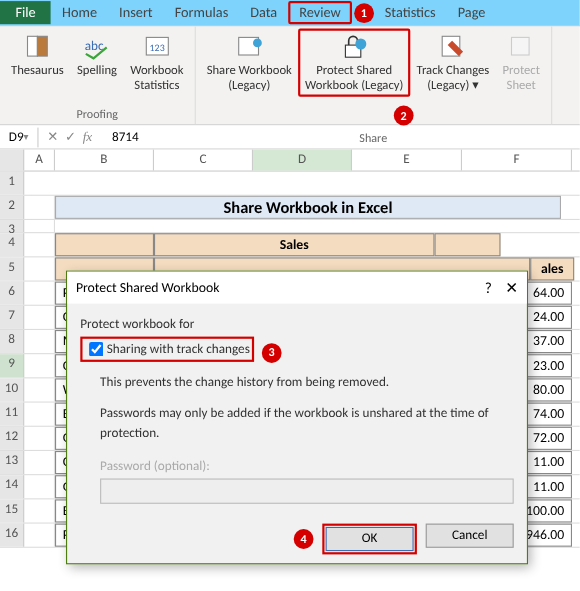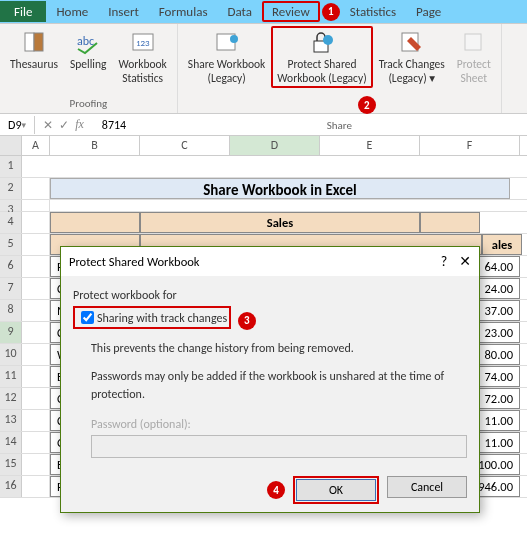--- a/index.html
+++ b/index.html
@@ -201,21 +201,21 @@
         <div class="cell title-cell">Share Workbook in Excel</div>
       </div>
     <div class="row" style="height:12px;">
         <div class="rh">3</div>
         <div class="cell colA"></div>
       </div>
     <div class="row">
         <div class="rh">4</div>
         <div class="cell colA"></div>
         <div class="cell colB sales-header"></div>
-        <div class="cell sales-header" style="width:280px;">Sales</div>
+        <div class="cell sales-header" style="width:255px;">Sales</div>
         <div class="cell sales-header" style="width:60px;"></div>
       </div>
     <div class="row">
         <div class="rh">5</div>
         <div class="cell colA"></div>
         <div class="cell colB sales-header"></div>
         <div class="cell sales-header" style="width:342px;"></div>
         <div class="cell sales-header" style="width:40px;">ales</div>
       </div>
 

